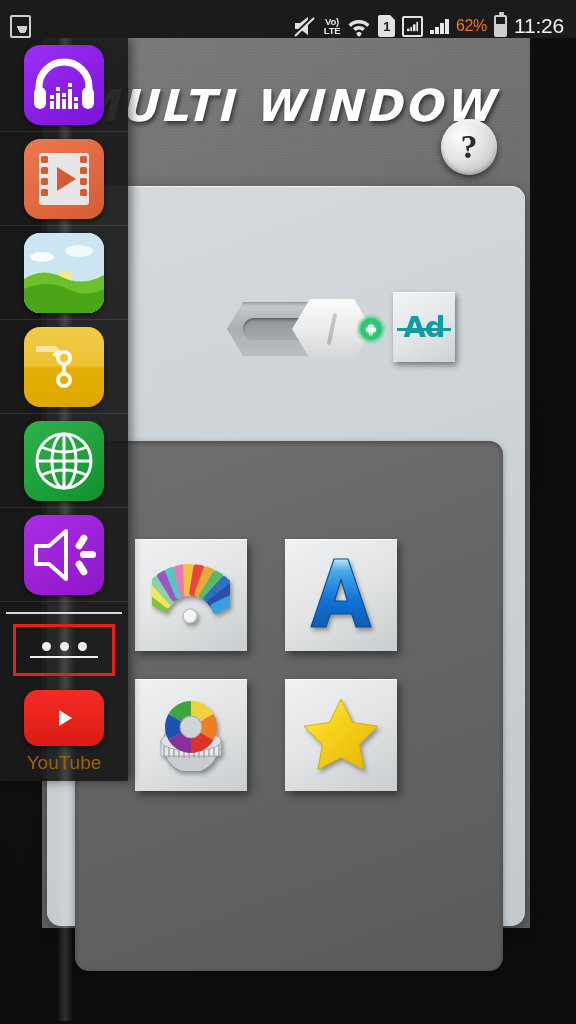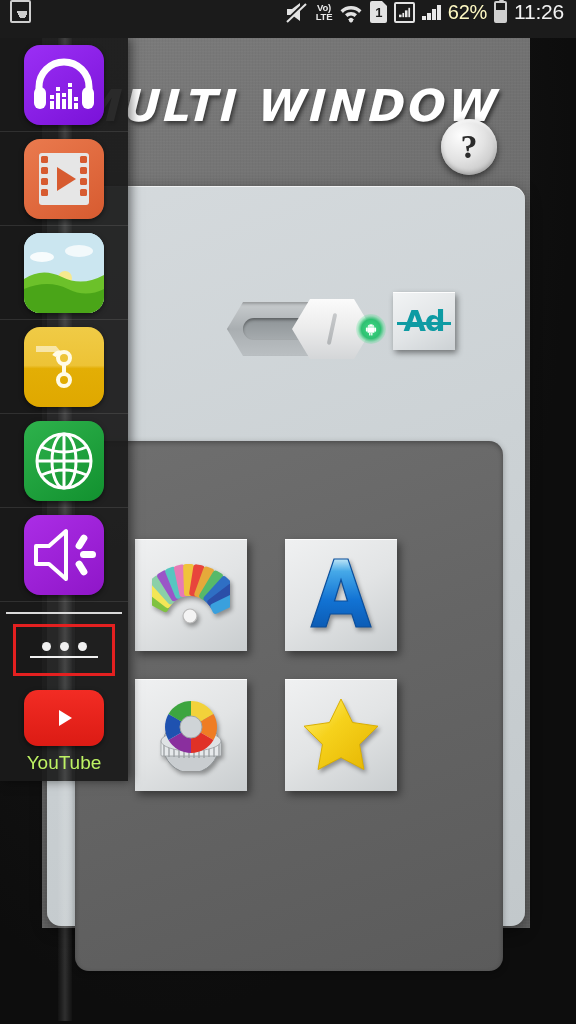--- a/index.html
+++ b/index.html
@@ -24,21 +24,21 @@
   }
 
   
   #status-bar {
     position: absolute;
     top: 0; left: 0;
     width: 576px;
     height: 38px;
     background: #1b1b1b;
     display: flex;
-    align-items: flex-start;
+    align-items: flex-end;
     z-index: 60;
   }
   #status-left {
     display: flex;
     align-items: center;
     padding-left: 10px;
     gap: 6px;
   }
   #status-right {
     margin-left: auto;
@@ -114,21 +114,21 @@
   .bars i:nth-child(1){height:4px}
   .bars i:nth-child(2){height:7px}
   .bars i:nth-child(3){height:11px}
   .bars i:nth-child(4){height:15px}
   .bars.small { height: 11px; gap: 1px; transform: scale(.85); }
   .bars.small i { width:2.6px }
   .bars.small i:nth-child(1){height:3px}
   .bars.small i:nth-child(2){height:5px}
   .bars.small i:nth-child(3){height:8px}
   .bars.small i:nth-child(4){height:11px}
-  #battery-pct { font-size: 20px; color: #fef9c3; letter-spacing: -0.3px; }
+  #battery-pct { font-size: 16px; color: #f97316; letter-spacing: -0.3px; }
   .batt-ico {
     width: 13px; height: 22px;
     border: 2px solid #cfcfcf;
     border-radius: 2px;
     position: relative;
     box-sizing: border-box;
     background: linear-gradient(to top, #cfcfcf 62%, #1b1b1b 62%);
   }
   .batt-ico::before {
     content:"";
@@ -248,21 +248,21 @@
     width: 30px; height: 30px;
     border-radius: 50%;
     background: radial-gradient(circle, #3ddc84 0%, #2fc072 45%, rgba(61,220,132,.35) 62%, rgba(61,220,132,0) 78%);
     display:flex;align-items:center;justify-content:center;
   }
   .tgl-led svg { width: 14px; height: 14px; }
 
   #ad-button {
     position: absolute;
     left: 346px; top: 106px;
-    width: 62px; height: 58px;
+    width: 62px; height: 70px;
     background: linear-gradient(150deg, #f2f4f5 0%, #e2e5e7 55%, #ccd1d4 100%);
     box-shadow: 2px 3px 6px rgba(0,0,0,.45), inset 0 1px 0 rgba(255,255,255,.9);
     display:flex;align-items:center;justify-content:center;
     cursor:pointer;
     position:absolute;
   }
   #ad-button .ad-text {
     font-size: 29px;
     font-weight: bold;
     color: #0e9ba3;
@@ -375,21 +375,21 @@
     cursor:pointer;
   }
   #youtube-ico {
     width: 80px; height: 56px;
     border-radius: 14px;
     background: linear-gradient(to bottom,#f22c24,#dc1b14);
     display:flex;align-items:center;justify-content:center;
     box-shadow: 0 2px 5px rgba(0,0,0,.5);
   }
   #youtube-label {
-    color:#bef264;
+    color:#a16207;
     font-size: 19px;
   }
 </style>
 </head>
 <body>
 
 <div id="screen">
 
   <div id="wallpaper"></div>
 

